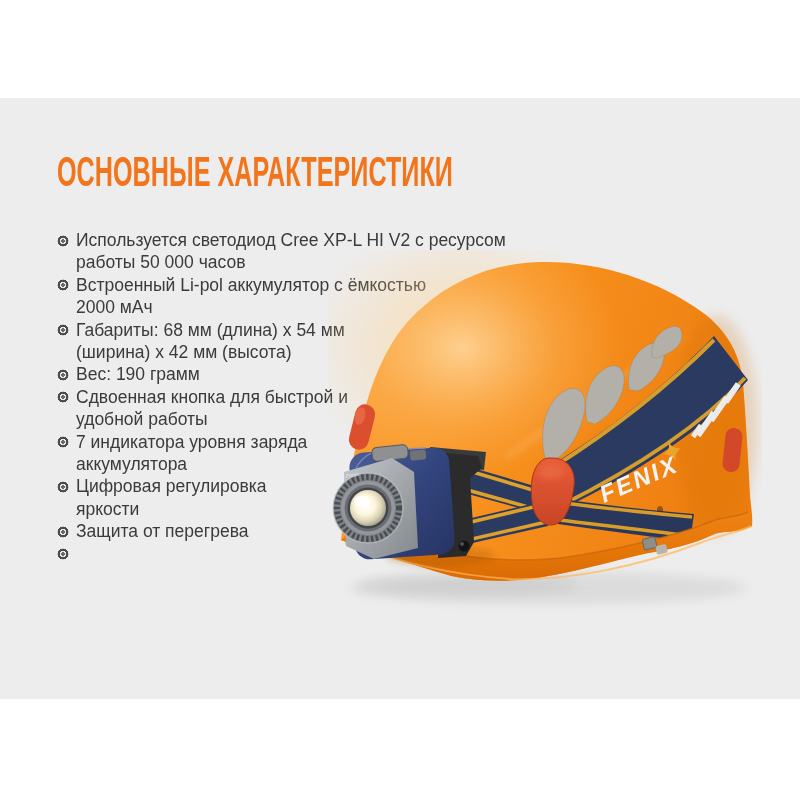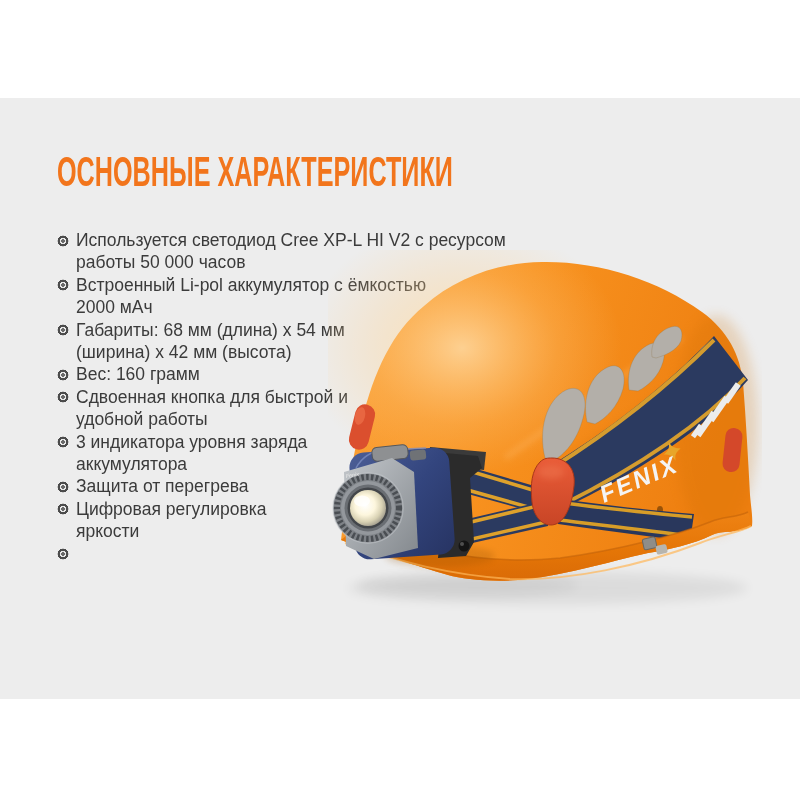--- a/index.html
+++ b/index.html
@@ -43,28 +43,28 @@
 
 <h1 class="title">ОСНОВНЫЕ ХАРАКТЕРИСТИКИ</h1>
 
 <ul class="specs" id="spec-list">
     <li><span class="bullet"></span><span class="txt">Используется светодиод Cree XP-L HI V2 с ресурсом
 работы 50 000 часов</span></li>
     <li><span class="bullet"></span><span class="txt">Встроенный Li-pol аккумулятор с ёмкостью
 2000 мАч</span></li>
     <li><span class="bullet"></span><span class="txt">Габариты: 68 мм (длина) x 54 мм
 (ширина) x 42 мм (высота)</span></li>
-    <li><span class="bullet"></span><span class="txt">Вес: 160 грамм</span></li>
+    <li><span class="bullet"></span><span class="txt">Вес: 190 грамм</span></li>
     <li><span class="bullet"></span><span class="txt">Сдвоенная кнопка для быстрой и
 удобной работы</span></li>
-    <li><span class="bullet"></span><span class="txt">3 индикатора уровня заряда
+    <li><span class="bullet"></span><span class="txt">7 индикатора уровня заряда
 аккумулятора</span></li>
-    <li><span class="bullet"></span><span class="txt">Защита от перегрева</span></li>
     <li><span class="bullet"></span><span class="txt">Цифровая регулировка
 яркости</span></li>
+    <li><span class="bullet"></span><span class="txt">Защита от перегрева</span></li>
     <li><span class="bullet"></span></li>
   </ul>
 
 <div class="photo">
 <svg viewBox="328 250 434 382" xmlns="http://www.w3.org/2000/svg">
   <defs>
     <linearGradient id="gsh" x1="0" y1="0" x2="1" y2="0.25">
       <stop offset="0" stop-color="#fba43c"></stop>
       <stop offset="0.45" stop-color="#f8921f"></stop>
       <stop offset="1" stop-color="#ee7f10"></stop>

